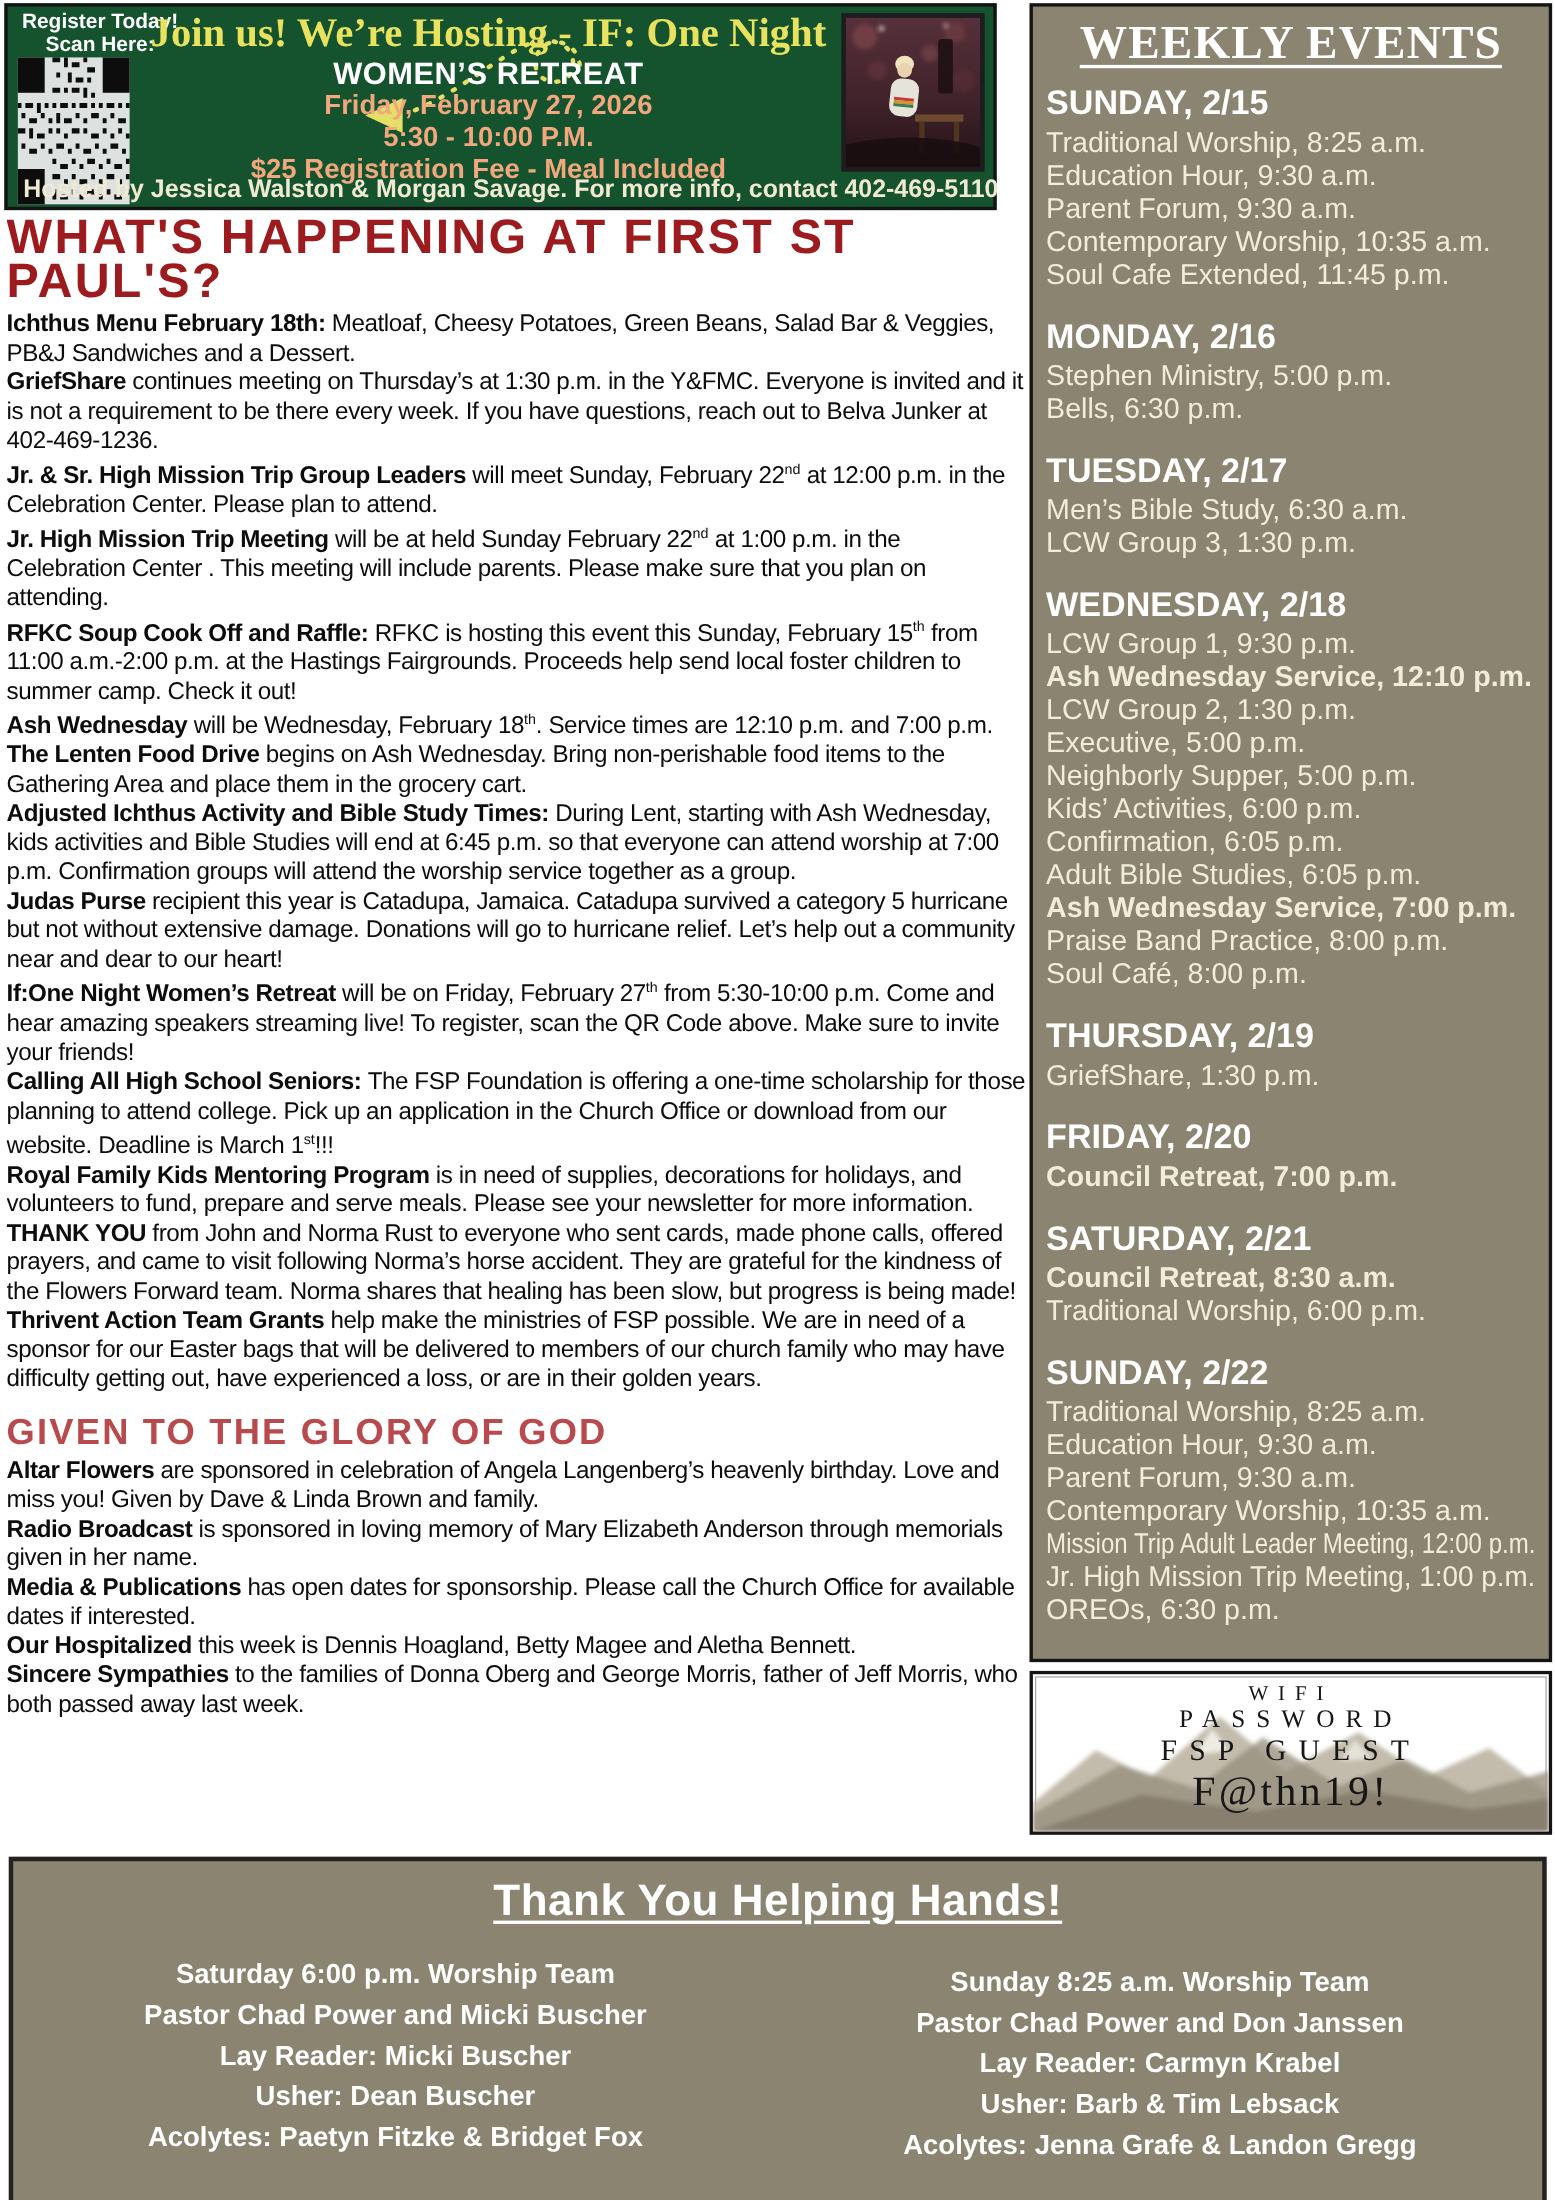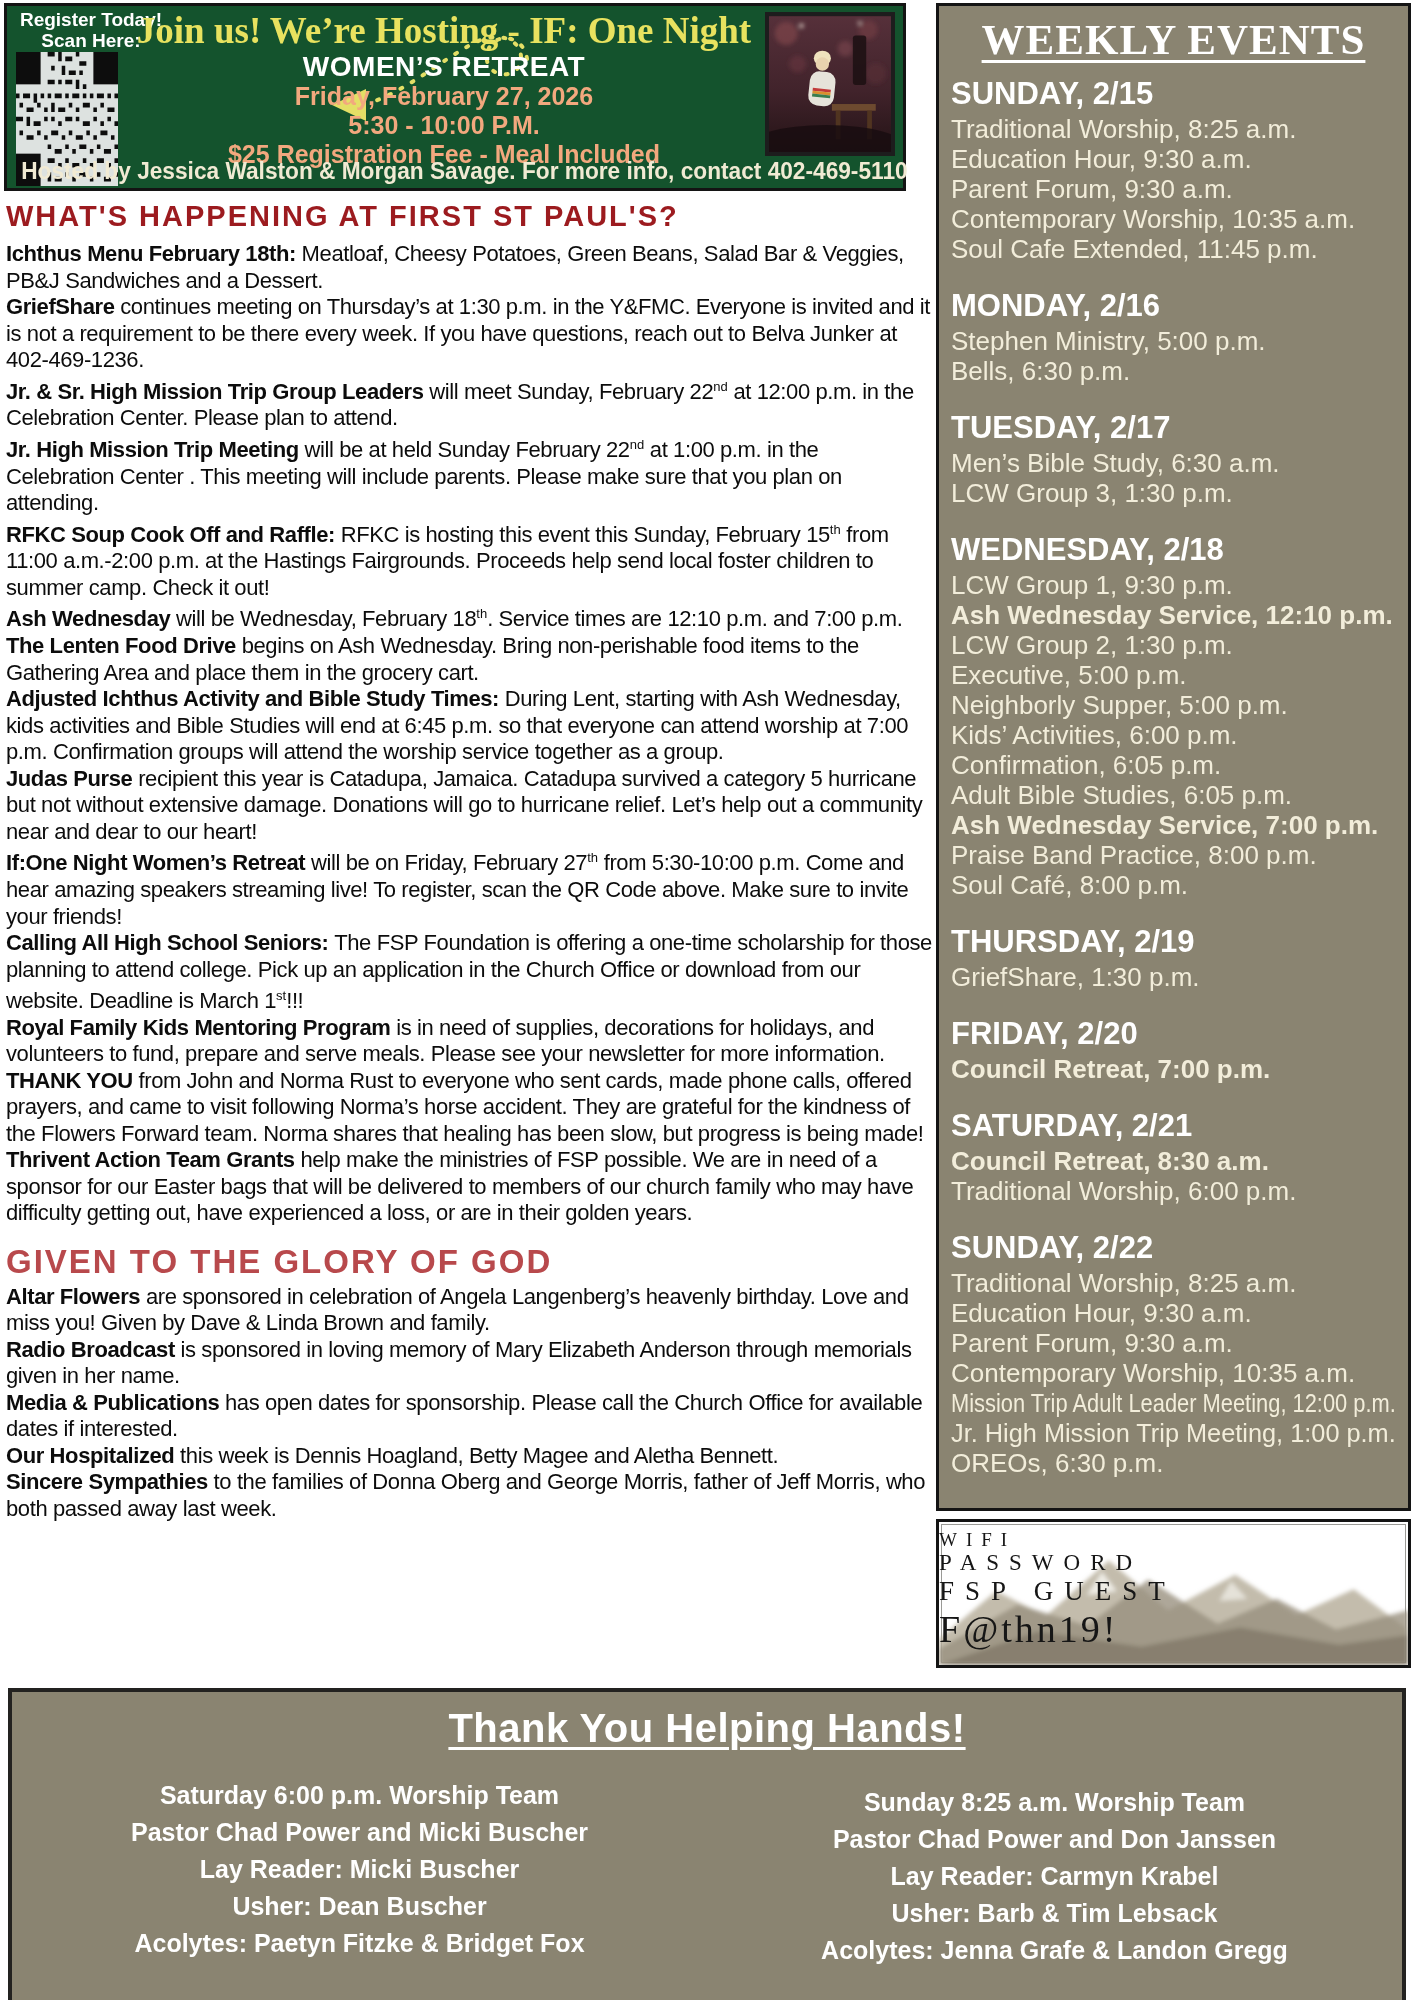--- a/index.html
+++ b/index.html
@@ -20,21 +20,21 @@
   .bsub{font-size:28px;line-height:31px;font-weight:bold;color:#ffffff;letter-spacing:.5px;}
   .bdate{font-size:25px;line-height:29px;font-weight:bold;color:#f2a87e;}
   .bhost{position:absolute;left:8px;bottom:3px;width:886px;text-align:center;
          color:#f1ead3;font-weight:bold;font-size:23px;white-space:nowrap;}
   .photo{position:absolute;right:8px;top:6px;width:130px;height:144px;
          border:4px solid #1d1d1d;background:#371f24;}
   .photo svg{display:block;width:100%;height:100%;}
 
   
   .leftcol{position:absolute;left:6px;top:196px;width:926px;height:1486px;overflow:hidden;color:#0c0c0c;}
-  .h-red{margin:0 0 5px 0;font-size:29px;line-height:40px;font-weight:bold;
+  .h-red{margin:0 0 5px 0;font-size:44px;line-height:40px;font-weight:bold;
          letter-spacing:2px;color:#9c1b1f;font-stretch:condensed;}
   .para{font-size:22px;line-height:26.5px;letter-spacing:-.4px;}
   .lead{font-weight:bold;text-decoration-thickness:2.2px;text-underline-offset:2px;}
   .sup{vertical-align:super;font-size:13px;letter-spacing:0;}
   .h-red2{margin:16px 0 4px 0;font-size:33px;line-height:37px;font-weight:bold;
           letter-spacing:2px;color:#b8494c;font-stretch:condensed;}
 
   
   .events{position:absolute;left:936px;top:3px;width:475px;height:1508px;
           background:#8a8471;border:3px solid #141414;padding:8px 12px 0 12px;overflow:hidden;}
@@ -44,21 +44,21 @@
   .day{margin-bottom:24px;}
   .day-h{font-size:31px;font-weight:bold;color:#ffffff;line-height:36px;margin-bottom:2px;white-space:nowrap;}
   .ev{font-size:26px;line-height:30px;color:#f2edda;white-space:nowrap;}
   .ev.b{font-weight:bold;}
 
   
   .wifi{position:absolute;left:936px;top:1519px;width:475px;height:149px;
         background:#fff;border:3px solid #141414;overflow:hidden;}
   .wifi::before{content:"";position:absolute;inset:2px;border:1px solid #9a9a96;pointer-events:none;}
   .wifi svg{position:absolute;left:0;top:0;width:100%;height:100%;}
-  .wifi-text{position:absolute;inset:0;text-align:left;font-family:"Liberation Serif",serif;color:#161616;}
+  .wifi-text{position:absolute;inset:0;text-align:center;font-family:"Liberation Serif",serif;color:#161616;}
   .w1{margin-top:7px;font-size:19px;line-height:21px;letter-spacing:9px;}
   .w2{font-size:23px;line-height:26px;letter-spacing:10px;}
   .w3{font-size:27px;line-height:31px;letter-spacing:11px;}
   .w4{font-size:38px;line-height:44px;letter-spacing:3px;}
 
   
   .hh{position:absolute;left:8px;top:1688px;width:1398px;height:330px;
       background:#8a8471;border:4px solid #232220;border-bottom-width:9px;}
   .hh-head{text-align:center;margin-top:13px;font-size:40px;line-height:46px;font-weight:bold;color:#fff;
            text-decoration:underline;text-decoration-thickness:3px;text-underline-offset:5px;letter-spacing:.5px;}

